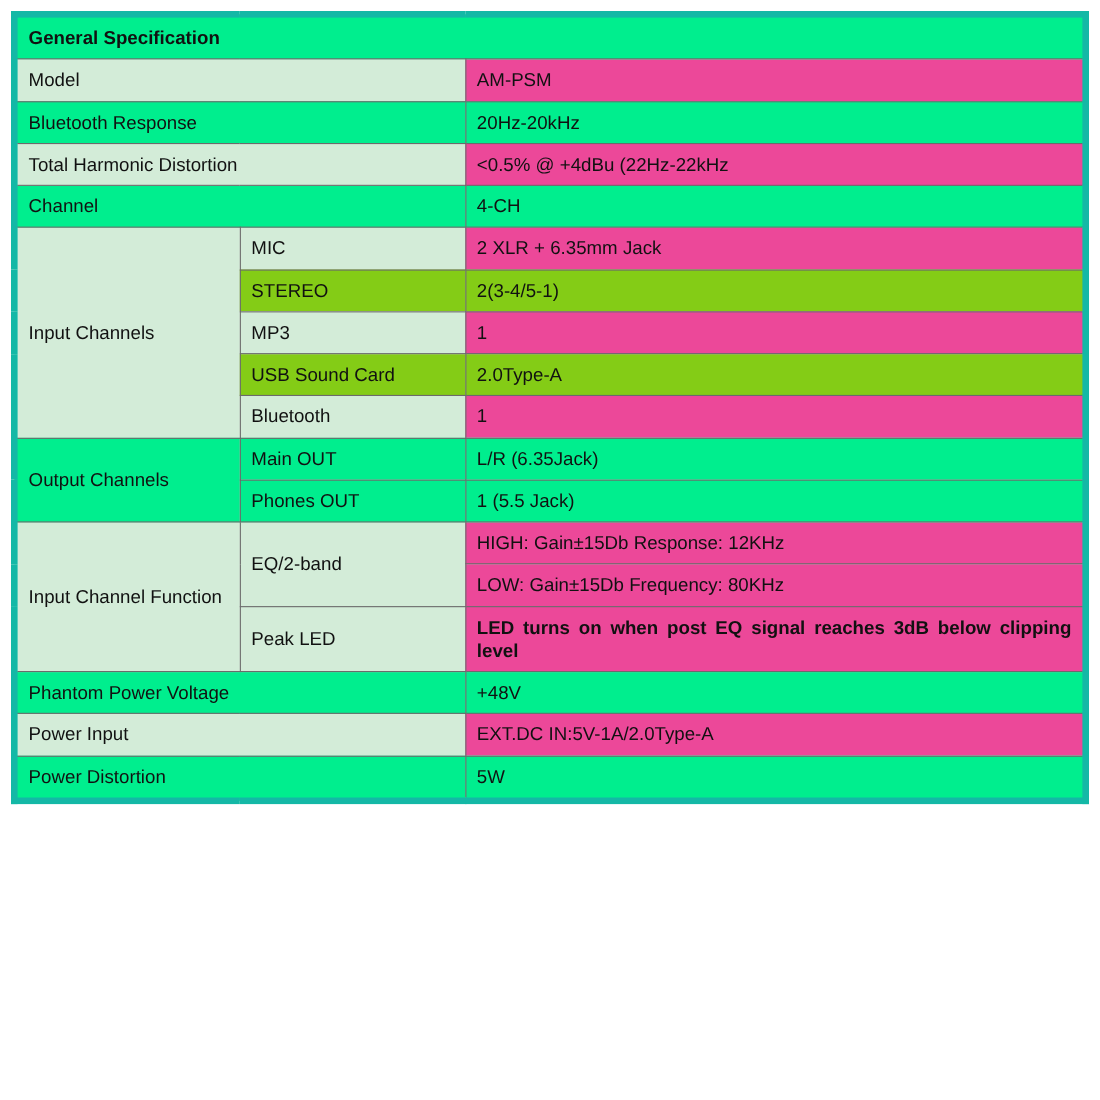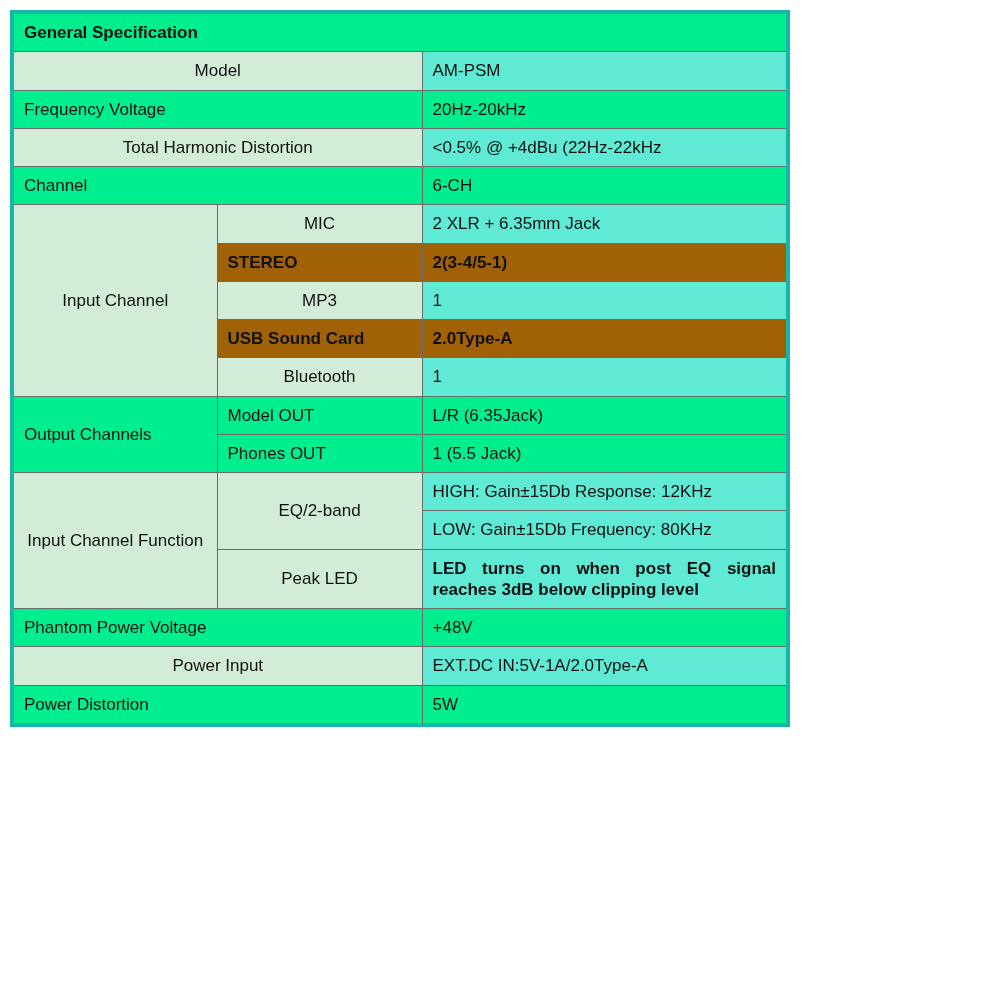--- a/index.html
+++ b/index.html
@@ -13,37 +13,37 @@
     font-family: "Liberation Sans", sans-serif;
   }
   .page {
     width: 1000px;
     height: 1000px;
     box-sizing: border-box;
     padding: 10px 10px 10px 10px;
     background: #ffffff;
   }
   table.spec {
-    width: 780px;
+    width: 980px;
     border-collapse: collapse;
     table-layout: fixed;
-    border: 4px solid #14b8a6;
+    border: 6px solid #14b8a6;
   }
   table.spec td {
     border: 1px solid #6b6b6b;
     padding: 8px 10px;
     font-size: 17px;
     color: #111111;
     vertical-align: middle;
     line-height: 1.25;
   }
   td.c-green  { background: #00ee8e; }
-  td.c-mint   { background: #d3ecd8; text-align: center; }
-  td.c-peach  { background: #a16207; font-weight: bold; }
-  td.c-white  { background: #5eead4; }
+  td.c-mint   { background: #d3ecd8; }
+  td.c-peach  { background: #84cc16; }
+  td.c-white  { background: #ec4899; }
   td.header {
     background: #00ee8e;
     font-weight: bold;
     font-size: 19px;
     padding: 12px 10px;
   }
   td.justify {
     text-align: justify;
     text-align-last: left;
     font-weight: bold;
@@ -65,36 +65,36 @@
       <tr>
         <td class="header" colspan="3">General Specification</td>
       </tr>
 
       <tr>
         <td class="c-mint" colspan="2">Model</td>
         <td class="c-white">AM-PSM</td>
       </tr>
 
       <tr>
-        <td class="c-green" colspan="2">Frequency Voltage</td>
+        <td class="c-green" colspan="2">Bluetooth Response</td>
         <td class="c-green">20Hz-20kHz</td>
       </tr>
 
       <tr>
         <td class="c-mint" colspan="2">Total Harmonic Distortion</td>
         <td class="c-white">&lt;0.5% @ +4dBu (22Hz-22kHz</td>
       </tr>
 
       <tr>
         <td class="c-green" colspan="2">Channel</td>
-        <td class="c-green">6-CH</td>
+        <td class="c-green">4-CH</td>
       </tr>
 
       <tr>
-        <td class="c-mint" rowspan="5">Input Channel</td>
+        <td class="c-mint" rowspan="5">Input Channels</td>
         <td class="c-mint">MIC</td>
         <td class="c-white">2 XLR + 6.35mm Jack</td>
       </tr>
       <tr>
         <td class="c-peach">STEREO</td>
         <td class="c-peach">2(3-4/5-1)</td>
       </tr>
       <tr>
         <td class="c-mint">MP3</td>
         <td class="c-white">1</td>
@@ -103,21 +103,21 @@
         <td class="c-peach">USB Sound Card</td>
         <td class="c-peach">2.0Type-A</td>
       </tr>
       <tr>
         <td class="c-mint">Bluetooth</td>
         <td class="c-white">1</td>
       </tr>
 
       <tr>
         <td class="c-green" rowspan="2">Output Channels</td>
-        <td class="c-green">Model OUT</td>
+        <td class="c-green">Main OUT</td>
         <td class="c-green">L/R (6.35Jack)</td>
       </tr>
       <tr>
         <td class="c-green">Phones OUT</td>
         <td class="c-green">1 (5.5 Jack)</td>
       </tr>
 
       <tr>
         <td class="c-mint" rowspan="3">Input Channel Function</td>
         <td class="c-mint" rowspan="2">EQ/2-band</td>

